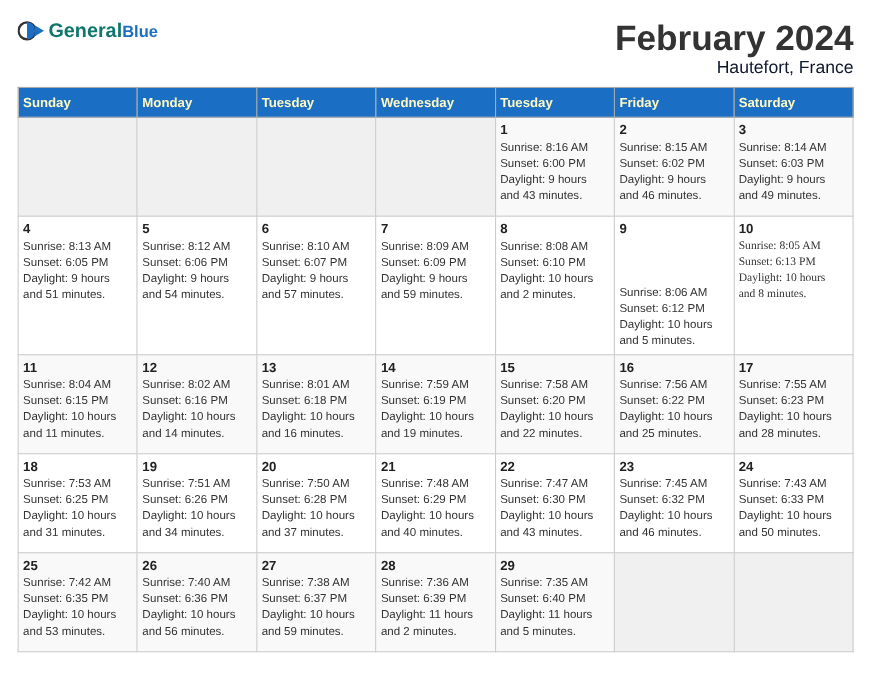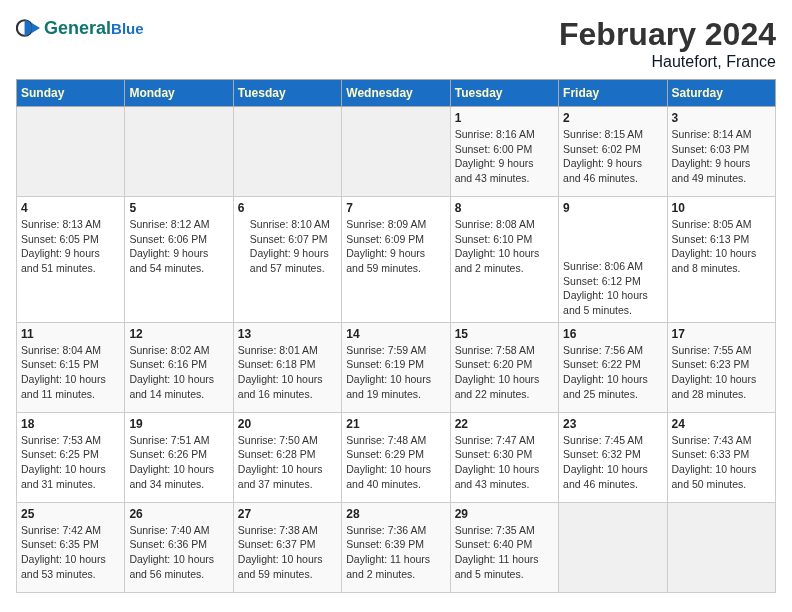--- a/index.html
+++ b/index.html
@@ -159,21 +159,21 @@
         </td>
         <td>
           <div class="day-number">5</div>
           <div class="day-info" style="white-space: pre-line;">Sunrise: 8:12 AM
 Sunset: 6:06 PM
 Daylight: 9 hours
 and 54 minutes.</div>
         </td>
         <td>
           <div class="day-number">6</div>
-          <div class="day-info" style="white-space: pre-line; margin-left: 12px;">Sunrise: 8:10 AM
+          <div class="day-info" style="white-space: pre-line;">Sunrise: 8:10 AM
 Sunset: 6:07 PM
 Daylight: 9 hours
 and 57 minutes.</div>
         </td>
         <td>
           <div class="day-number">7</div>
           <div class="day-info" style="white-space: pre-line;">Sunrise: 8:09 AM
 Sunset: 6:09 PM
 Daylight: 9 hours
 and 59 minutes.</div>
@@ -187,21 +187,21 @@
         </td>
         <td>
           <div class="day-number">9</div>
           <div class="day-info" style="white-space: pre-line; margin-top: 44px;">Sunrise: 8:06 AM
 Sunset: 6:12 PM
 Daylight: 10 hours
 and 5 minutes.</div>
         </td>
         <td>
           <div class="day-number">10</div>
-          <div class="day-info" style="white-space: pre-line;">Sunrise: 8:05 AM
+          <div class="day-info" style="white-space: pre-line; font-family: Liberation Serif, serif;">Sunrise: 8:05 AM
 Sunset: 6:13 PM
 Daylight: 10 hours
 and 8 minutes.</div>
         </td>
       </tr>
       <tr>
         <td>
           <div class="day-number">11</div>
           <div class="day-info" style="white-space: pre-line;">Sunrise: 8:04 AM
 Sunset: 6:15 PM

